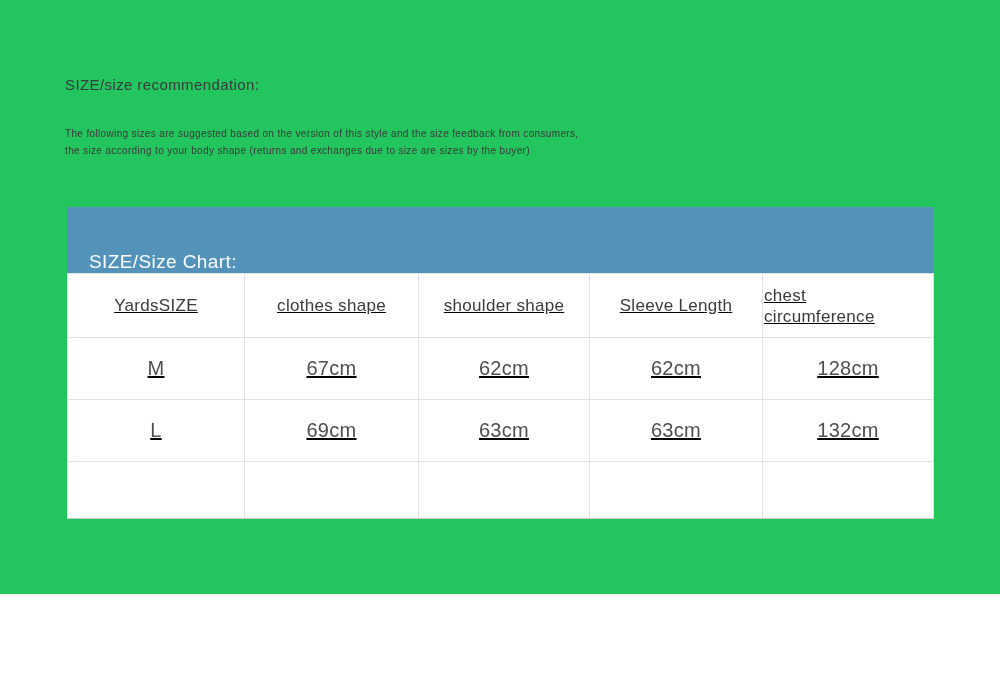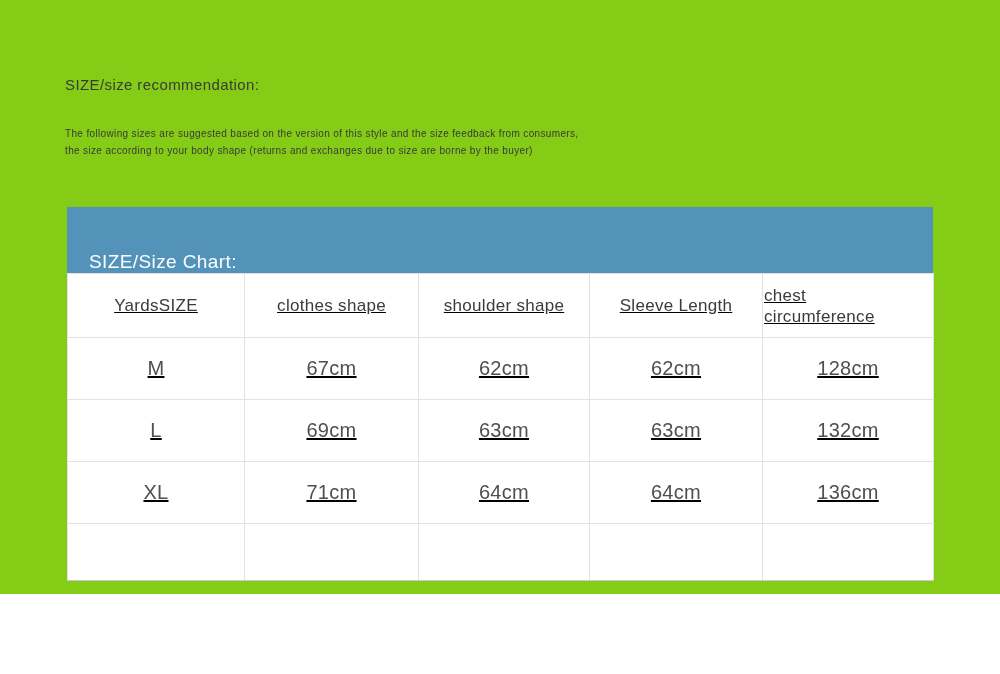--- a/index.html
+++ b/index.html
@@ -5,21 +5,21 @@
   html, body {
     margin: 0;
     padding: 0;
     background: #ffffff;
     font-family: "Liberation Sans", sans-serif;
   }
   .page {
     position: relative;
     width: 1000px;
     height: 594px;
-    background: #84cc16;
+    background: #22c55e;
     overflow: hidden;
   }
   .intro-heading {
     position: absolute;
     left: 65px;
     top: 76px;
     font-size: 15px;
     line-height: 17.5px;
     letter-spacing: 0.4px;
     color: #3a3a3a;
@@ -97,21 +97,21 @@
 </style>
 </head>
 <body>
 
 <div class="page">
 
   <div class="intro-heading">SIZE/size recommendation:</div>
 
   <div class="intro-paragraph">
     <div class="line">The following sizes are suggested based on the version of this style and the size feedback from consumers,</div>
-    <div class="line">the size according to your body shape (returns and exchanges due to size are borne by the buyer)</div>
+    <div class="line">the size according to your body shape (returns and exchanges due to size are sizes by the buyer)</div>
   </div>
 
   <div class="banner">
     <span class="banner-title">SIZE/Size Chart:</span>
   </div>
 
   <table class="size-table">
     <colgroup>
       <col style="width:177px">
       <col style="width:174px">
@@ -136,27 +136,20 @@
         <td>62cm</td>
         <td>128cm</td>
       </tr>
       <tr>
         <td>L</td>
         <td>69cm</td>
         <td>63cm</td>
         <td>63cm</td>
         <td>132cm</td>
       </tr>
-      <tr>
-        <td>XL</td>
-        <td>71cm</td>
-        <td>64cm</td>
-        <td>64cm</td>
-        <td>136cm</td>
-      </tr>
       <tr class="empty-row">
         <td></td>
         <td></td>
         <td></td>
         <td></td>
         <td></td>
       </tr>
     </tbody>
   </table>
 

